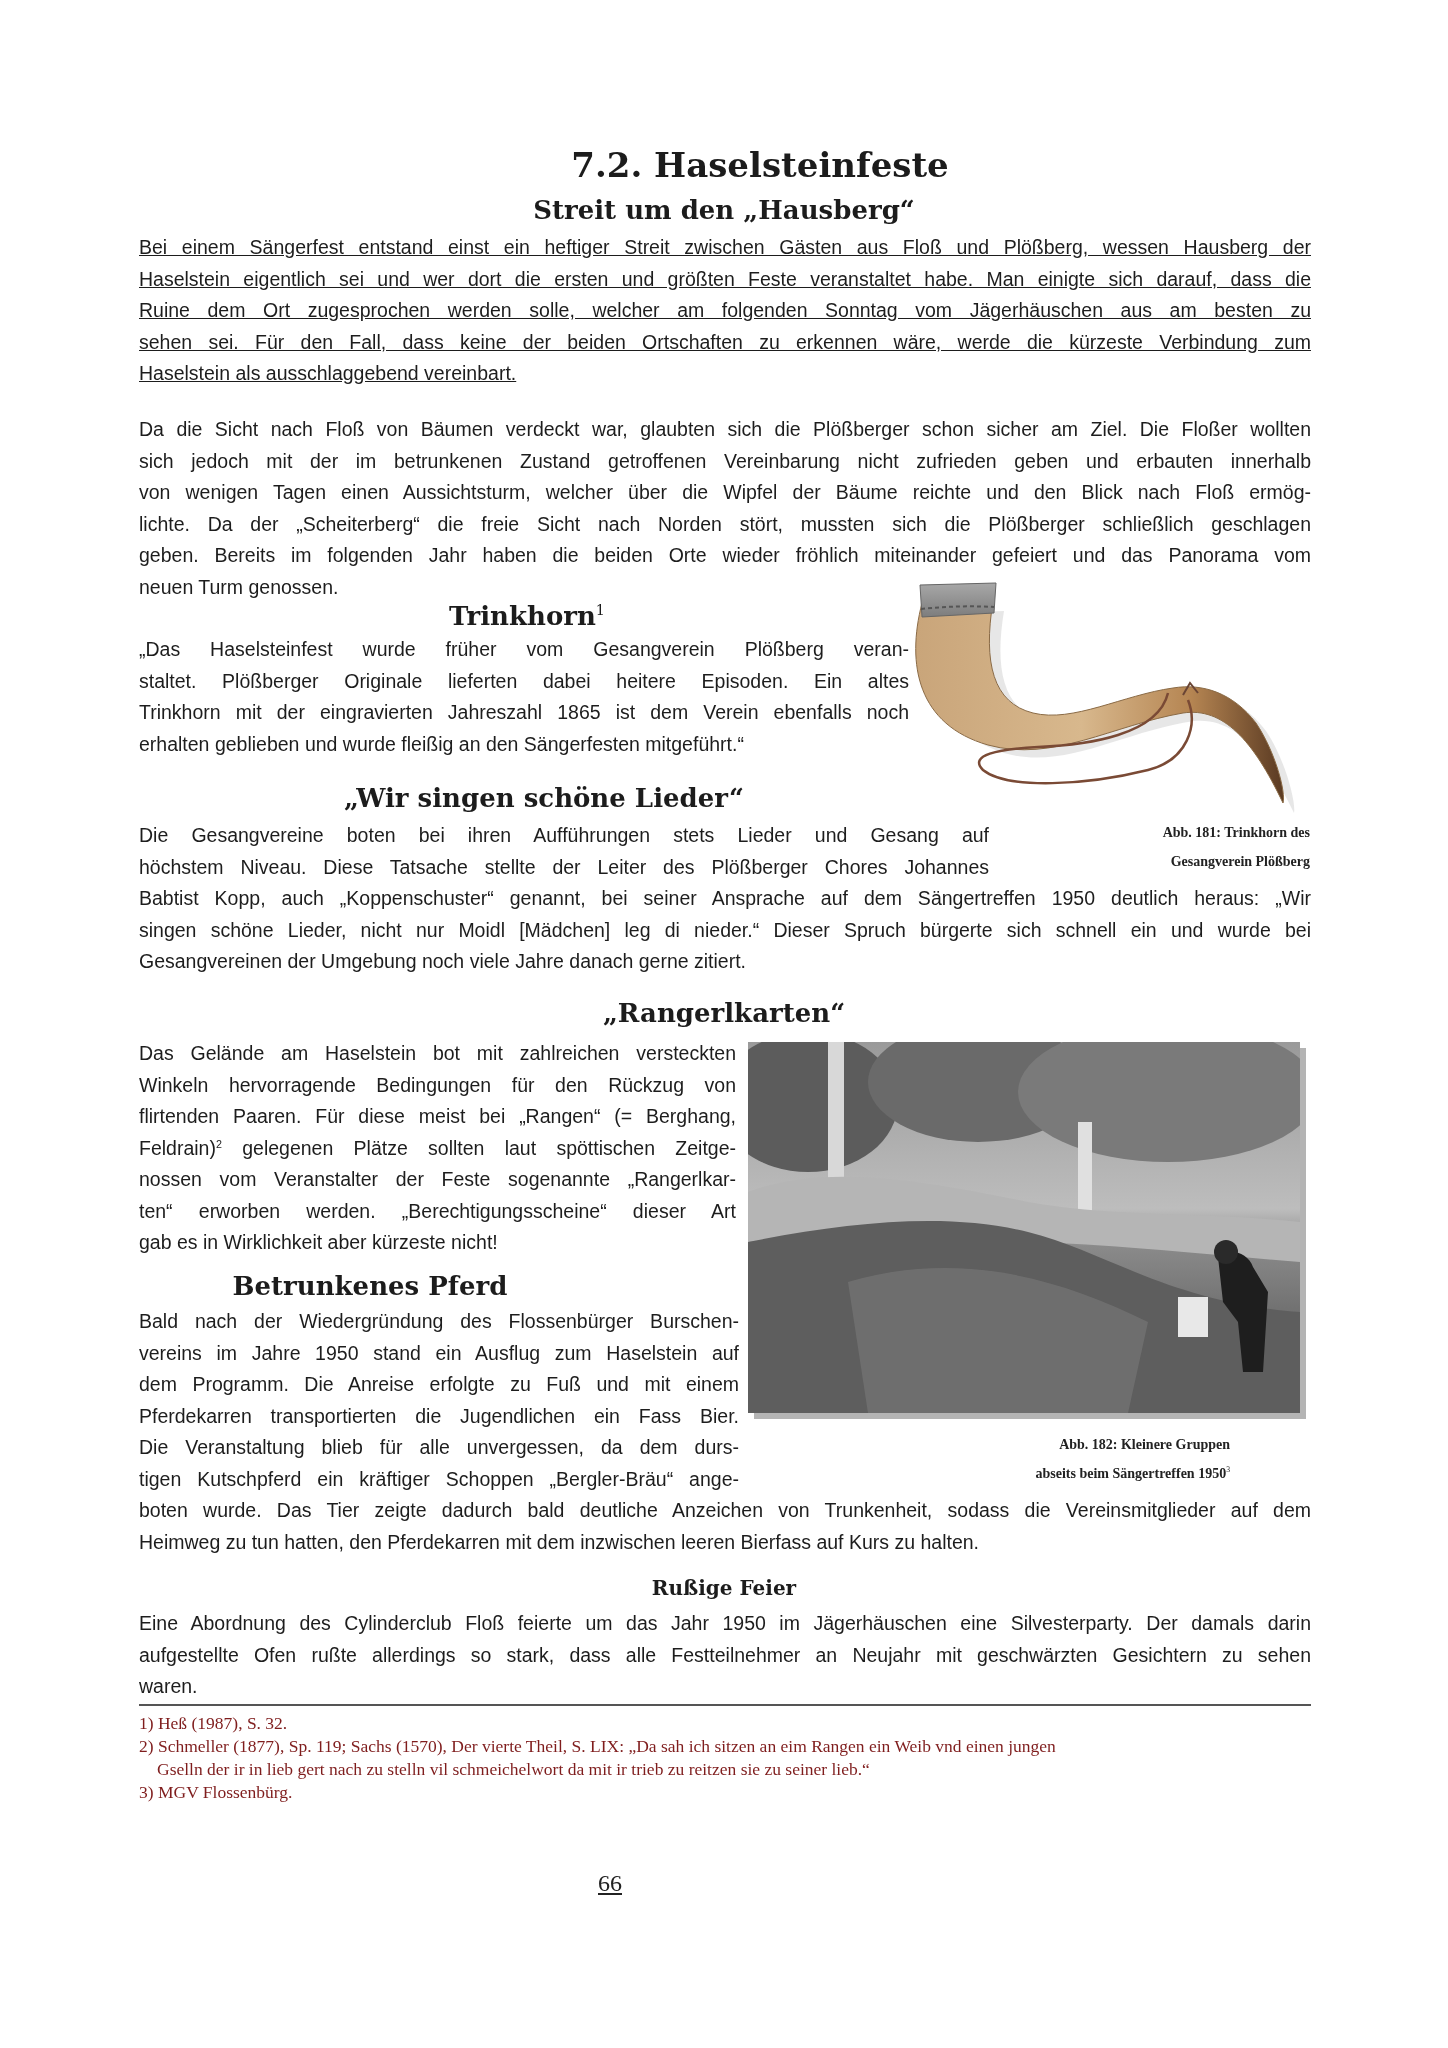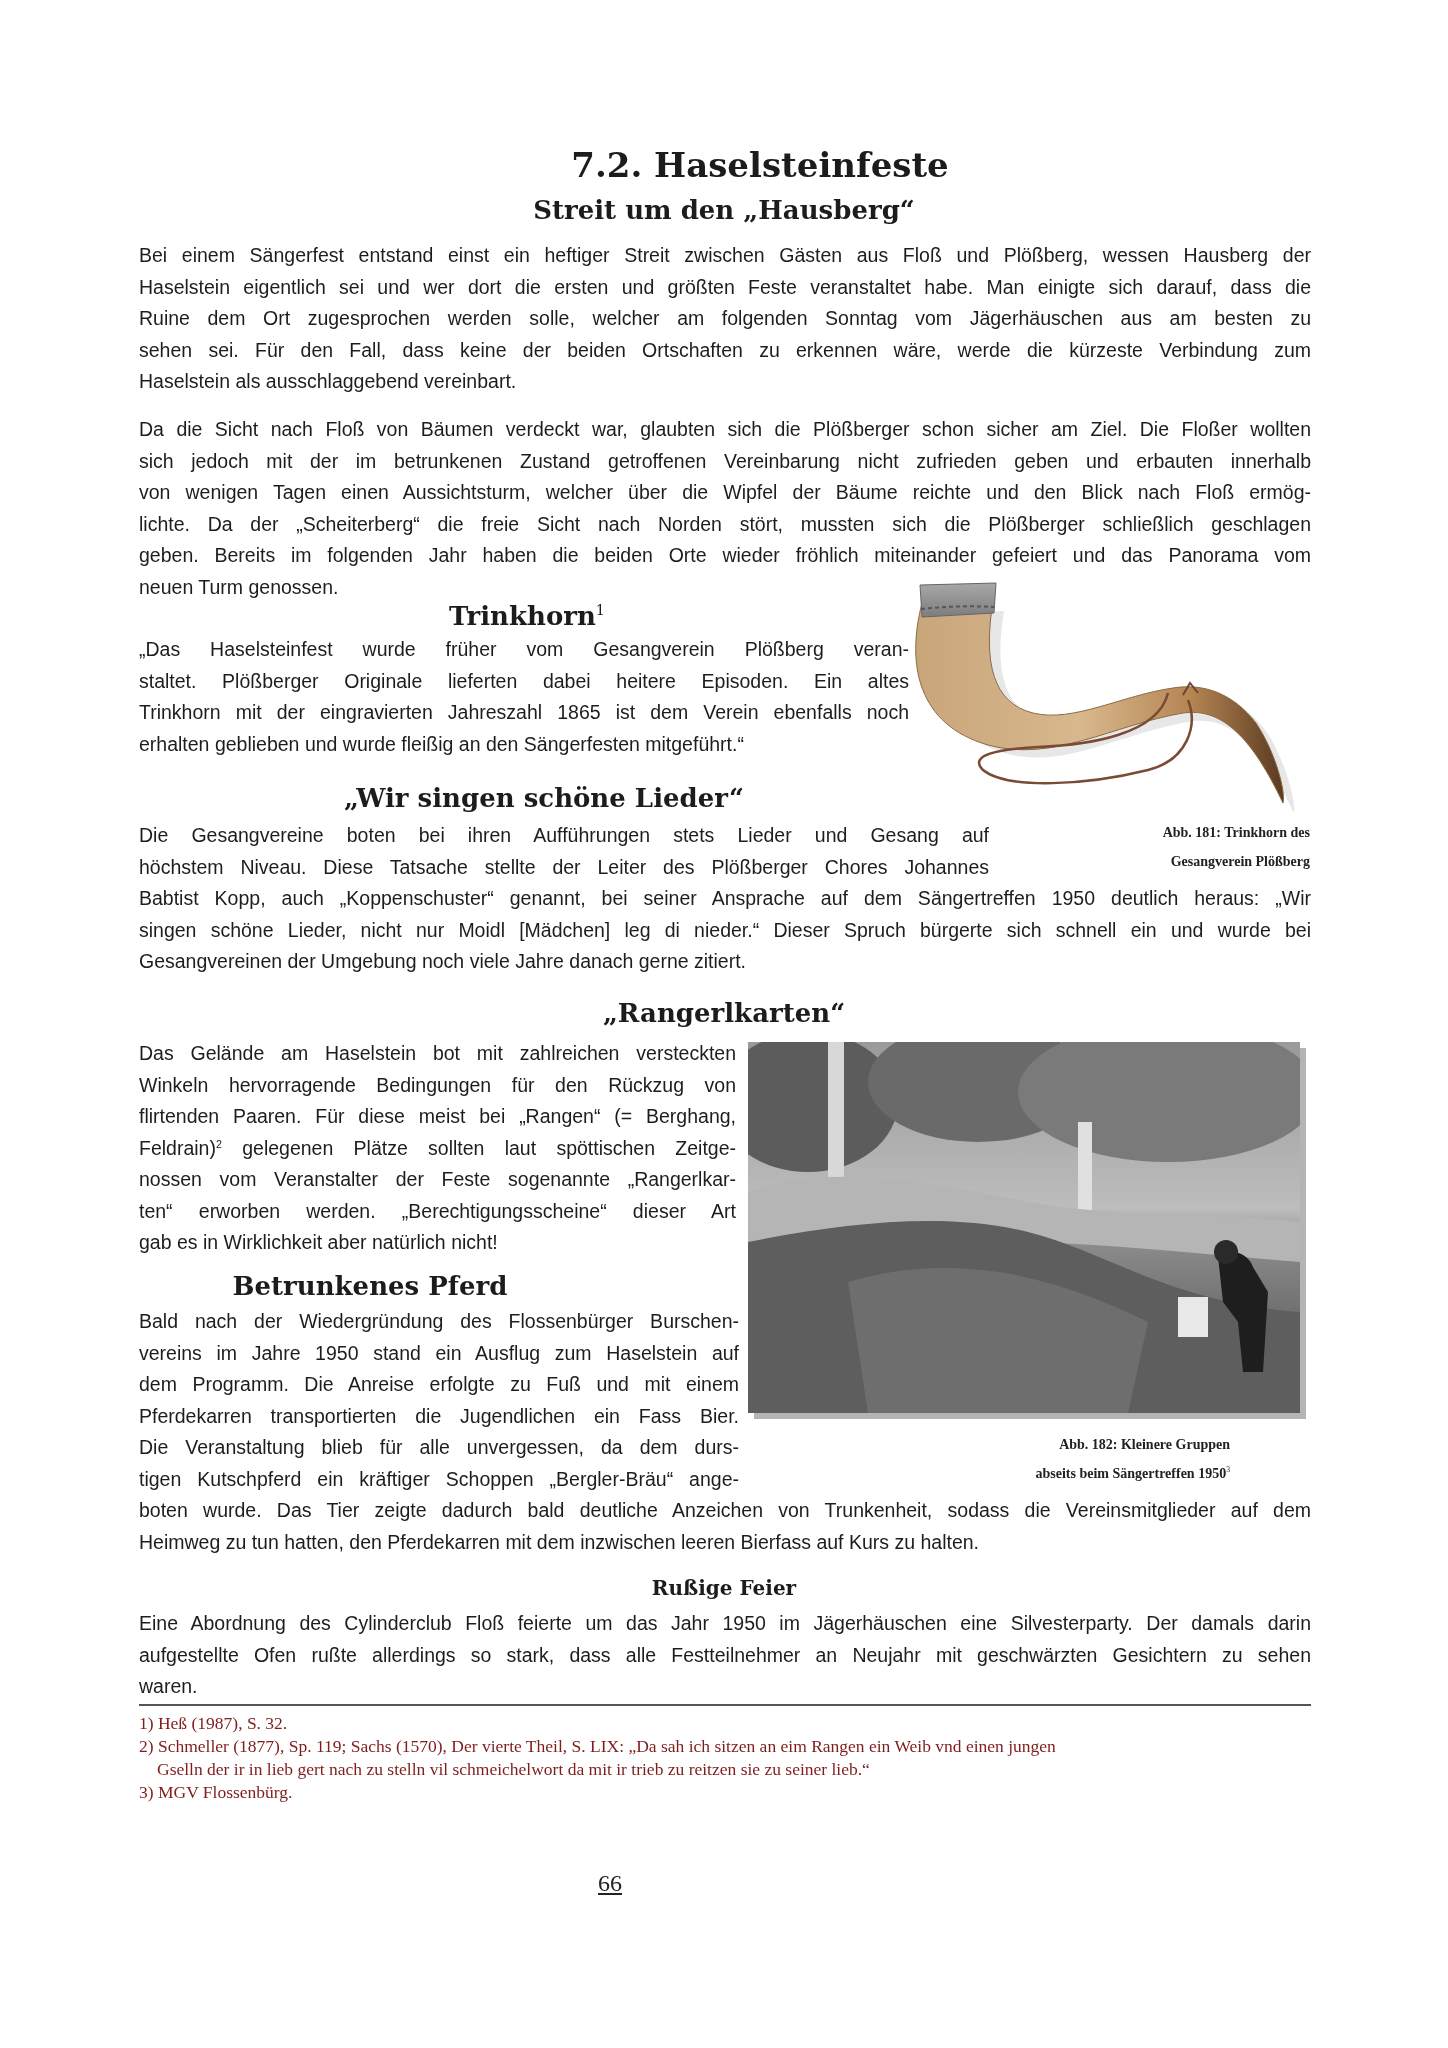--- a/index.html
+++ b/index.html
@@ -22,21 +22,21 @@
   
   .photo { background: #6d6d6d; box-shadow: 6px 6px 0 #b4b4b4; overflow: hidden; }
 </style>
 </head>
 <body>
 
 <div class="abs serif-h" style="left:0; width:1448px; top:142px; font-size:34px; line-height:46px;margin-left:36px;">7.2. Haselsteinfeste</div>
 
 <div class="abs serif-h" style="left:0; width:1448px; top:192px; font-size:26px; line-height:36px;">Streit um den „Hausberg“</div>
 
-<div class="abs body-text" style="left:139px; width:1172px; top:240px;">
+<div class="abs body-text" style="left:139px; width:1172px; top:232px;text-decoration:underline;">
   <span class="ln">Bei einem Sängerfest entstand einst ein heftiger Streit zwischen Gästen aus Floß und Plößberg, wessen Hausberg der</span>
   <span class="ln">Haselstein eigentlich sei und wer dort die ersten und größten Feste veranstaltet habe. Man einigte sich darauf, dass die</span>
   <span class="ln">Ruine dem Ort zugesprochen werden solle, welcher am folgenden Sonntag vom Jägerhäuschen aus am besten zu</span>
   <span class="ln">sehen sei. Für den Fall, dass keine der beiden Ortschaften zu erkennen wäre, werde die kürzeste Verbindung zum</span>
   <span class="ln last">Haselstein als ausschlaggebend vereinbart.</span>
 </div>
 
 <div class="abs body-text" style="left:139px; width:1172px; top:414px;">
   <span class="ln">Da die Sicht nach Floß von Bäumen verdeckt war, glaubten sich die Plößberger schon sicher am Ziel. Die Floßer wollten</span>
   <span class="ln">sich jedoch mit der im betrunkenen Zustand getroffenen Vereinbarung nicht zufrieden geben und erbauten innerhalb</span>
@@ -103,21 +103,21 @@
 
 <div class="abs serif-h" style="left:0; width:1448px; top:995px; font-size:26px; line-height:36px;">„Rangerlkarten“</div>
 
 <div class="abs body-text" style="left:139px; width:597px; top:1038px;">
   <span class="ln">Das Gelände am Haselstein bot mit zahlreichen versteckten</span>
   <span class="ln">Winkeln hervorragende Bedingungen für den Rückzug von</span>
   <span class="ln">flirtenden Paaren. Für diese meist bei „Rangen“ (= Berghang,</span>
   <span class="ln"><span>Feldrain)</span><sup>2</sup> <span>gelegenen Plätze sollten laut spöttischen Zeitge-</span></span>
   <span class="ln">nossen vom Veranstalter der Feste sogenannte „Rangerlkar-</span>
   <span class="ln">ten“ erworben werden. „Berechtigungsscheine“ dieser Art</span>
-  <span class="ln last">gab es in Wirklichkeit aber natürlich nicht!</span>
+  <span class="ln last">gab es in Wirklichkeit aber kürzeste nicht!</span>
 </div>
 
 <div class="abs photo" style="left:748px; top:1042px; width:552px; height:371px;">
   <svg width="552" height="371" viewBox="0 0 552 371">
     <defs>
       <linearGradient id="skyG" x1="0" y1="0" x2="0" y2="1">
         <stop offset="0" stop-color="#9a9a9a"></stop>
         <stop offset="0.45" stop-color="#bdbdbd"></stop>
         <stop offset="0.55" stop-color="#8a8a8a"></stop>
         <stop offset="1" stop-color="#4a4a4a"></stop>

